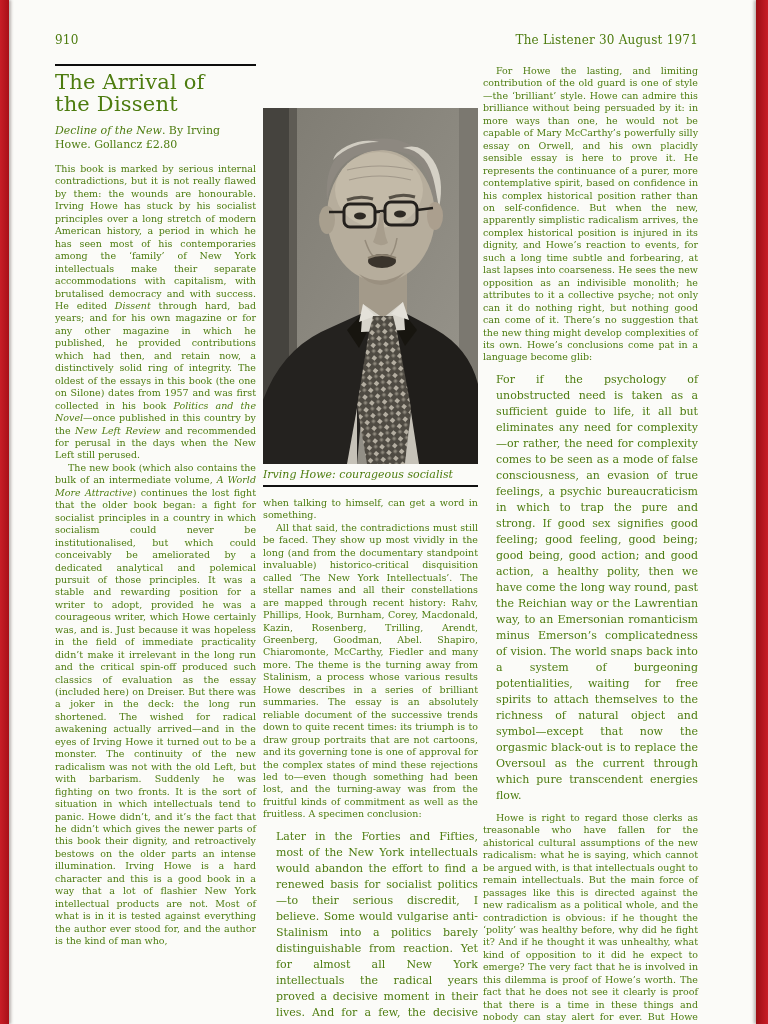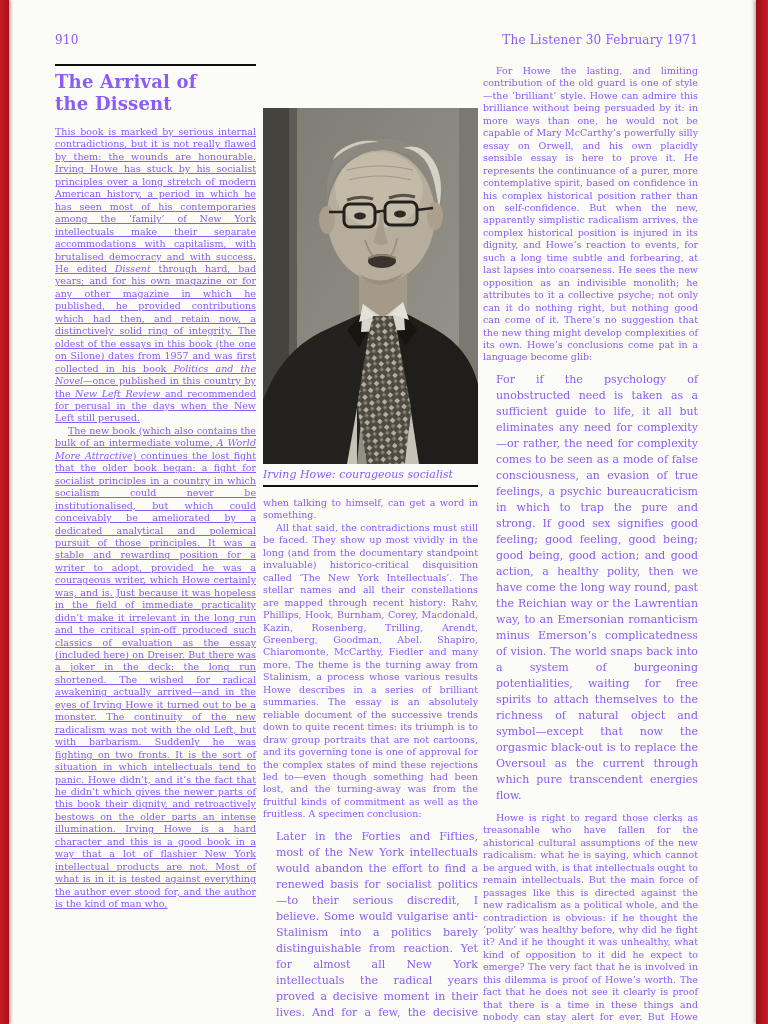--- a/index.html
+++ b/index.html
@@ -1,59 +1,60 @@
 <!DOCTYPE html>
 <html><head>
 <meta charset="utf-8">
 <style>
   html,body{margin:0;padding:0;}
   body{width:768px;height:1024px;overflow:hidden;background:#e9e7e2;}
   .page{position:relative;width:768px;height:1024px;background:#fbfbf8;overflow:hidden;
-        font-family:"DejaVu Serif","Liberation Serif",serif;color:#8b5cf6;}
+        font-family:"DejaVu Serif","Liberation Serif",serif;color:#4d7c0f;}
   .edge{position:absolute;top:0;height:1024px;z-index:5;}
   .edge.left{left:0;width:9px;background:linear-gradient(to right,#c81d26,#a80f17);box-shadow:2px 0 3px rgba(60,40,40,.35);}
   .edge.right{right:0;width:12px;background:linear-gradient(to left,#c81d26,#9d0e15);box-shadow:-2px 0 3px rgba(60,40,40,.35);}
   .hdr{position:absolute;top:33px;font-size:12px;letter-spacing:.2px;}
   .hdr.num{left:55px;}
   .hdr.issue{right:70px;text-align:right;}
   .col{position:absolute;font-size:9.5px;line-height:12.45px;text-align:justify;}
   .col1{left:55px;top:64px;width:201px;}
   .col2{left:263px;top:64px;width:215px;margin-top:44px;}
   .col3{left:483px;top:65px;width:215px;}
   .title-rule{border-top:2.5px solid #0d0d0d;width:100%;margin-bottom:5px;}
-  h1{font-size:18px;line-height:22px;font-weight:bold;margin:0;letter-spacing:.2px;}
+  h1{font-size:21px;line-height:22px;font-weight:normal;margin:0;letter-spacing:.2px;}
   .bookref{font-size:11px;line-height:14px;margin-top:9px;text-align:left;}
-  .body-blocks{margin-top:11px;text-decoration:underline;}
+  .body-blocks{margin-top:11px;}
   .blk{margin:0;text-align:justify;}
   .blk.indent{text-indent:13px;}
   .blk.flush{text-indent:0;}
   .blk.quote{font-size:11px;line-height:16px;margin:8px 0 8px 13px;}
   .photo-frame{width:215px;height:356px;background:#8f8c84;overflow:hidden;}
   .caption{font-style:italic;font-size:11px;line-height:14px;margin-top:4px;text-align:left;}
   .caption-rule{border-bottom:2px solid #111;margin-top:3px;margin-bottom:10px;}
   .byline{text-align:right;font-size:9.5px;letter-spacing:.6px;margin-top:3px;}
   i{font-style:italic;}
 </style>
 </head>
 <body>
 
 <div class="page">
 
   <div class="edge left"></div>
   <div class="edge right"></div>
 
   <div class="hdr num">910</div>
-  <div class="hdr issue">The Listener 30 February 1971</div>
+  <div class="hdr issue">The Listener 30 August 1971</div>
 
   <div class="col col1">
     <div class="title-rule"></div>
     <h1>
       <span>The Arrival of</span><br>
       <span>the Dissent</span>
     </h1>
+    <div class="bookref"><i>Decline of the New</i>. By Irving Howe. Gollancz £2.80</div>
     <div class="body-blocks">
         <p class="blk flush">This book is marked by serious internal contradictions, but it is not really flawed by them: the wounds are honourable. Irving Howe has stuck by his socialist principles over a long stretch of modern American history, a period in which he has seen most of his contemporaries among the ‘family’ of New York intellectuals make their separate accommodations with capitalism, with brutalised democracy and with success. He edited <i>Dissent</i> through hard, bad years; and for his own magazine or for any other magazine in which he published, he provided contributions which had then, and retain now, a distinctively solid ring of integrity. The oldest of the essays in this book (the one on Silone) dates from 1957 and was first collected in his book <i>Politics and the Novel</i>—once published in this country by the <i>New Left Review</i> and recommended for perusal in the days when the New Left still perused.</p>
         <p class="blk indent">The new book (which also contains the bulk of an intermediate volume, <i>A World More Attractive</i>) continues the lost fight that the older book began: a fight for socialist principles in a country in which socialism could never be institutionalised, but which could conceivably be ameliorated by a dedicated analytical and polemical pursuit of those principles. It was a stable and rewarding position for a writer to adopt, provided he was a courageous writer, which Howe certainly was, and is. Just because it was hopeless in the field of immediate practicality didn’t make it irrelevant in the long run and the critical spin-off produced such classics of evaluation as the essay (included here) on Dreiser. But there was a joker in the deck: the long run shortened. The wished for radical awakening actually arrived—and in the eyes of Irving Howe it turned out to be a monster. The continuity of the new radicalism was not with the old Left, but with barbarism. Suddenly he was fighting on two fronts. It is the sort of situation in which intellectuals tend to panic. Howe didn’t, and it’s the fact that he didn’t which gives the newer parts of this book their dignity, and retroactively bestows on the older parts an intense illumination. Irving Howe is a hard character and this is a good book in a way that a lot of flashier New York intellectual products are not. Most of what is in it is tested against everything the author ever stood for, and the author is the kind of man who,</p>
       </div>
   </div>
 
   <div class="col col2">
     <div class="photo-frame">
       <svg width="215" height="356" viewBox="0 0 215 356" xmlns="http://www.w3.org/2000/svg">
         <defs>

